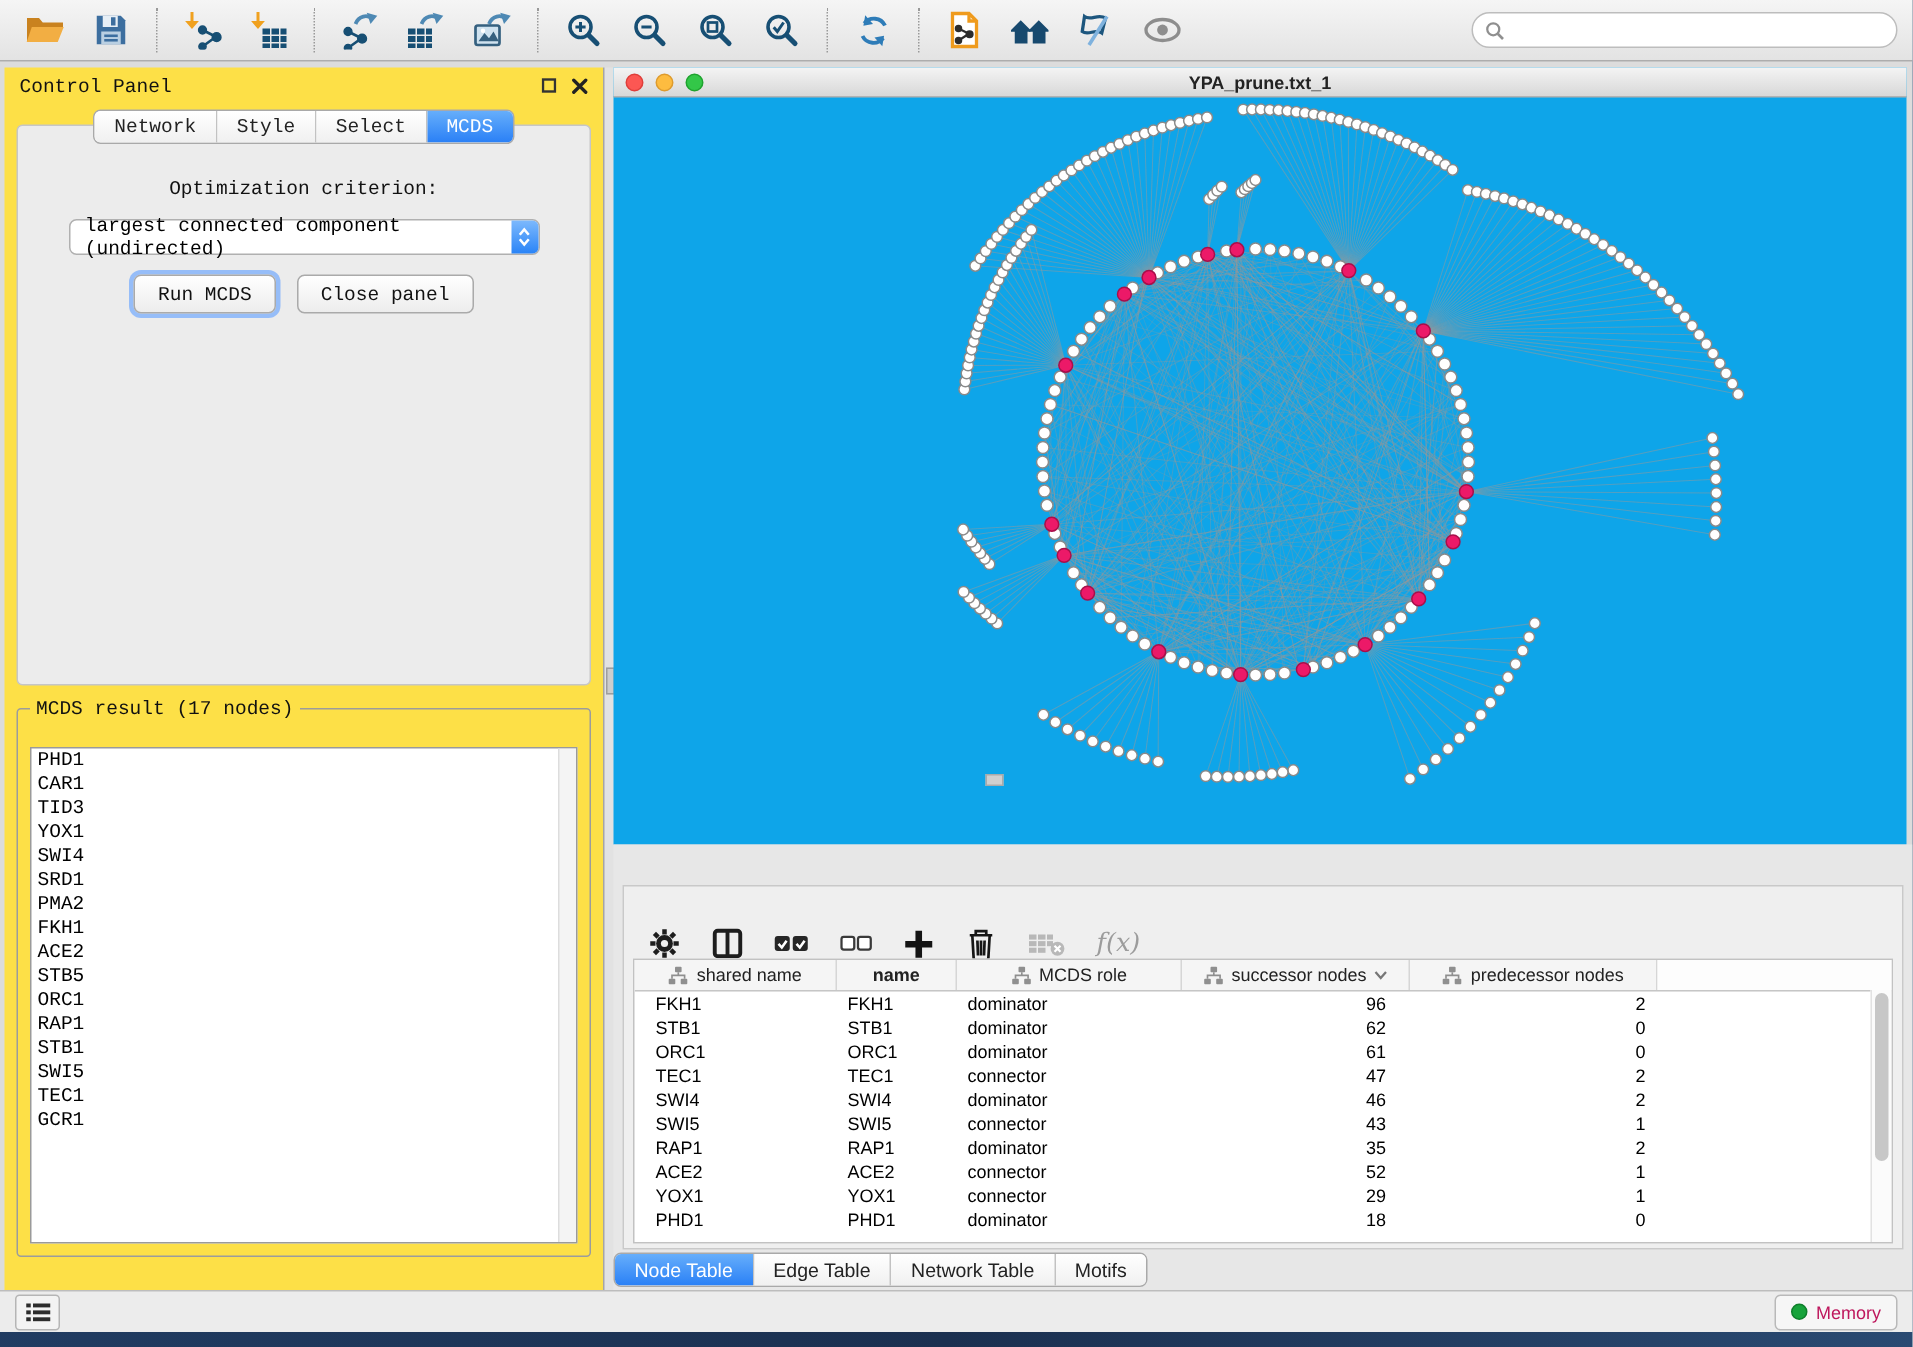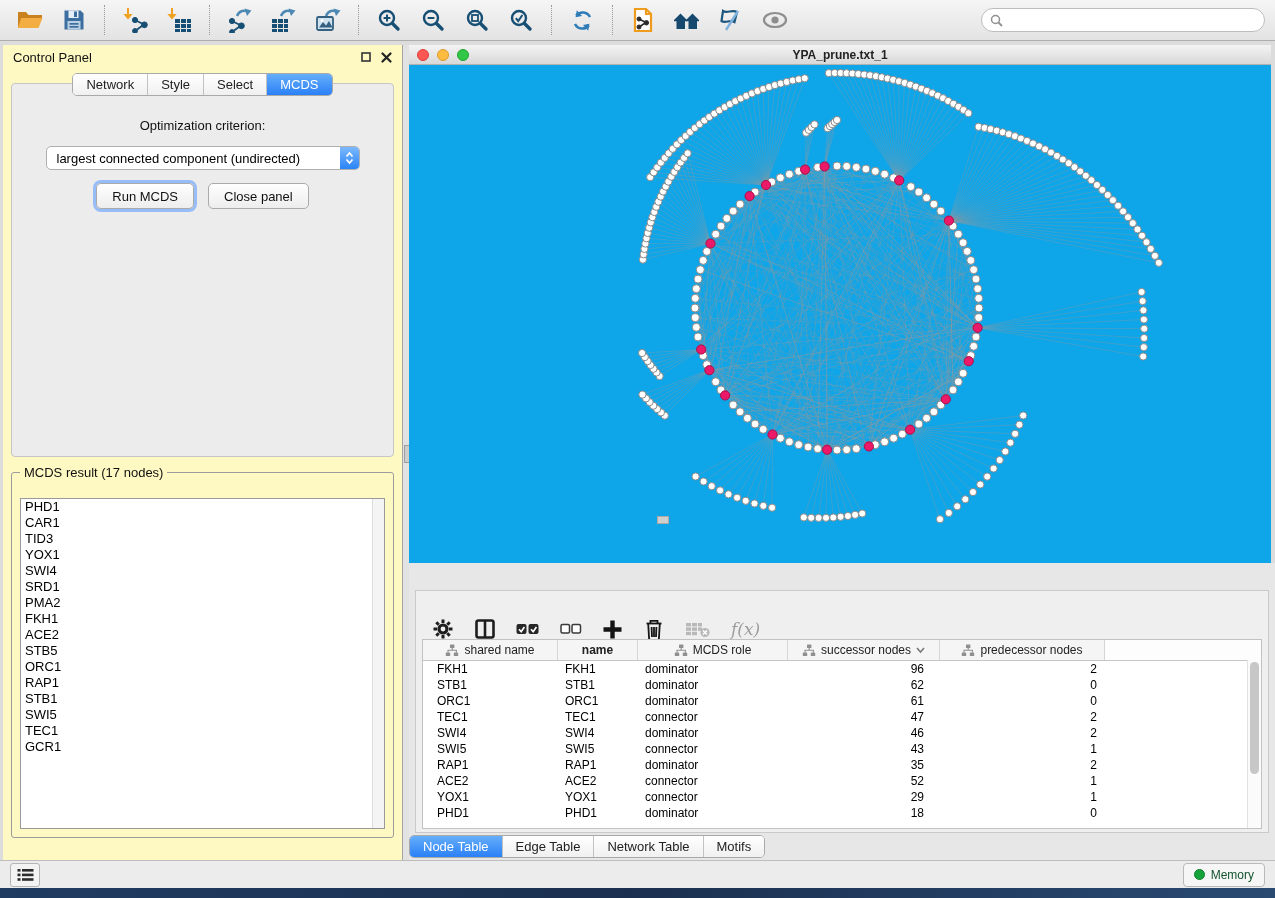--- a/index.html
+++ b/index.html
@@ -12,21 +12,21 @@
   #toolbar{position:absolute;left:0;top:0;width:1275px;height:41px;box-sizing:border-box;
     background:linear-gradient(#f5f5f5,#e3e3e3);border-bottom:1px solid #adadad;
     display:flex;align-items:center;padding:0 10px;gap:4px;}
   .tbtn{width:40px;height:32px;display:flex;align-items:center;justify-content:center;flex:0 0 auto;}
   .tsep{width:0;height:30px;border-left:1px dotted #999;margin:0 6px;flex:0 0 auto;}
   #toolbar-search{margin-left:auto;width:266px;height:22px;background:#fff;border:1px solid #bdbdbd;
     border-radius:12px;display:flex;align-items:center;padding:0 8px;gap:5px;}
   #toolbar-search input{border:none;outline:none;flex:1;font-size:12px;background:transparent;font-family:inherit;}
 
   
-  #control-panel{position:absolute;left:3px;top:45px;width:399px;height:815px;background:#fef9c3;}
+  #control-panel{position:absolute;left:3px;top:45px;width:399px;height:815px;background:#fde047;font-family:Liberation Mono, monospace;}
   .panel-header{height:24px;display:flex;align-items:center;padding:0 10px;font-size:13px;color:#111;}
   .win-icons{margin-left:auto;display:flex;gap:10px;align-items:center;}
   .seg{display:flex;border-radius:5px;overflow:hidden;border:1px solid #a9a9a9;background:#fff;}
   .seg .tab{padding:3px 13px;font-size:13px;color:#222;background:linear-gradient(#ffffff,#f0f0f0);
     border-right:1px solid #c2c2c2;cursor:default;white-space:nowrap;}
   .seg .tab:last-child{border-right:none;}
   .seg .tab.selected{background:linear-gradient(#66aefb,#2a80f6);color:#fff;}
   #cp-tabs{position:absolute;top:28px;left:0;right:0;display:flex;justify-content:center;z-index:2;}
   #cp-box{position:absolute;top:38px;left:8px;right:8px;height:372px;background:#ececec;
     border:1px solid #c6c6c6;border-radius:4px;}
@@ -85,21 +85,21 @@
   #tscroll{position:absolute;right:0;top:20px;bottom:0;width:13px;background:#fbfbfb;border-left:1px solid #e2e2e2;}
   #tscroll .thumb{position:absolute;top:2px;left:2px;width:9px;height:112px;background:#c7c7c7;border-radius:5px;}
   #tp-tabs{position:absolute;left:0;right:0;top:272px;display:flex;justify-content:flex-start;}
 
   
   #status-bar{position:absolute;left:0;top:860px;width:1275px;height:28px;box-sizing:border-box;
     background:#ececec;border-top:1px solid #bdbdbd;display:flex;align-items:center;padding:0 10px;}
   #list-btn{width:28px;height:22px;background:#f3f3f3;border:1px solid #b5b5b5;border-radius:3px;
     display:flex;align-items:center;justify-content:center;}
   #memory-btn{margin-left:auto;height:22px;padding:0 10px;background:#f6f6f6;border:1px solid #b9b9b9;
-    border-radius:4px;display:flex;align-items:center;gap:6px;font-size:12px;color:#14532d;text-align:center;}
+    border-radius:4px;display:flex;align-items:center;gap:6px;font-size:12px;color:#be185d;text-align:center;}
   #memory-dot{width:11px;height:11px;border-radius:50%;background:#17a33b;border:1px solid #0e7f2b;box-sizing:border-box;}
 </style>
 </head>
 <body>
 
 <div id="app">
 
   <div id="toolbar">
     <div class="tbtn">
       <svg width="28" height="24" viewBox="0 0 28 24">

